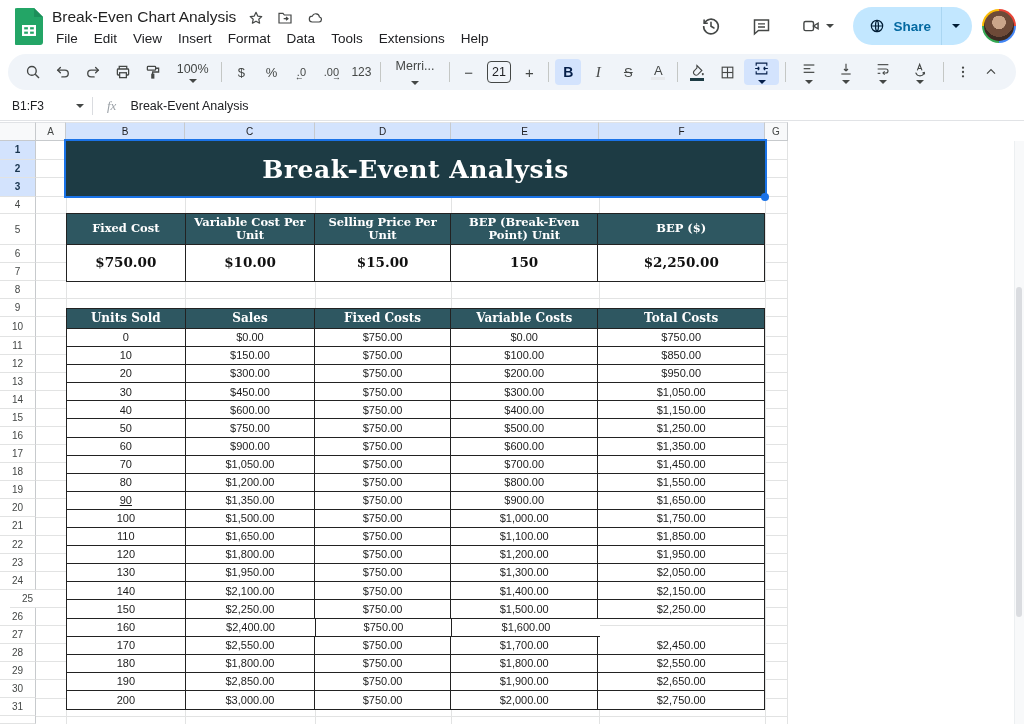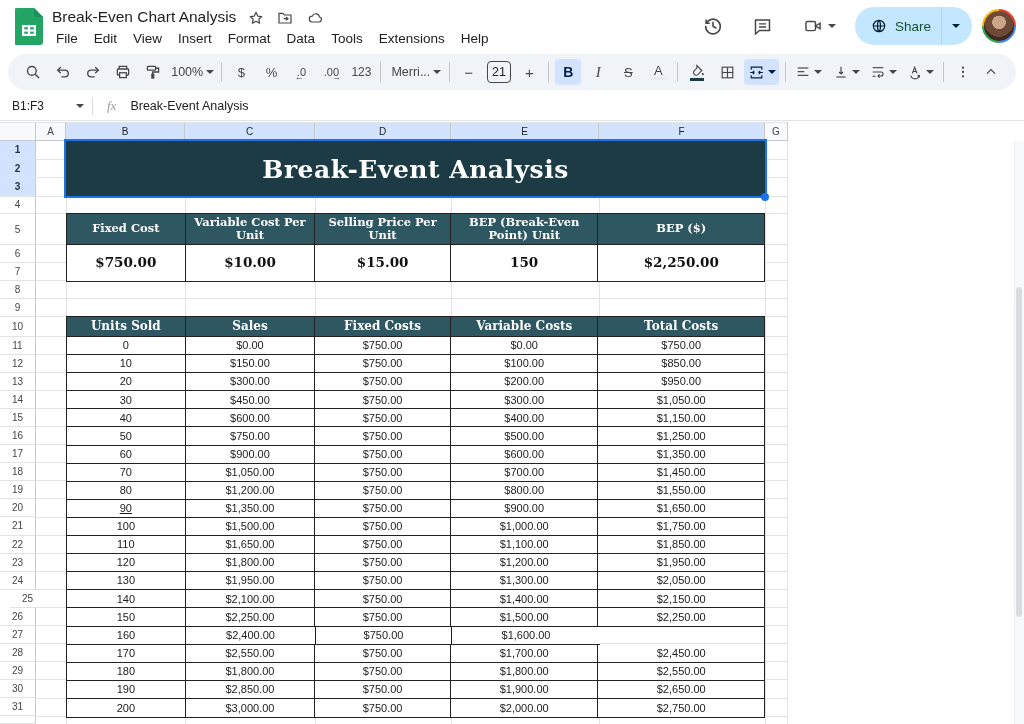--- a/index.html
+++ b/index.html
@@ -11,34 +11,34 @@
   #topbar { position:absolute; left:0; top:0; width:1024px; height:52px; background:#fff; }
   #logo { position:absolute; left:15px; top:8px; width:28px; height:37px; }
   #doc-title { position:absolute; left:52px; top:8px; font-size:15.5px; color:#1f1f1f; white-space:nowrap; }
   .title-icons { position:absolute; top:10px; display:flex; gap:12px; color:#444746; }
   #menubar { position:absolute; left:48px; top:28px; display:flex;text-align:center; }
   .menu-item { padding:3px 8px; font-size:13.5px; color:#202124; border-radius:9px; cursor:default; }
   #top-right { position:absolute; right:8px; top:6px; height:40px; display:flex; align-items:center; gap:10px; }
   .top-icon-btn { width:40px; height:40px; display:flex; align-items:center; justify-content:center; border-radius:50%; }
   #share-pill { display:flex; align-items:center; height:38px; background:#c2e7ff; border-radius:19px; overflow:hidden; }
   #share-main { display:flex; align-items:center; gap:8px; padding:0 10px 0 16px; height:100%; }
-  #share-label { font-size:13.5px; font-weight:400; color:#14532d; }
+  #share-label { font-size:13.5px; font-weight:700; color:#0369a1; }
   #share-divider { width:1px; height:38px; background:#aad6f2; }
   #share-caret-btn { padding:0 12px 0 10px; height:100%; display:flex; align-items:center; }
   #avatar { width:34px; height:34px; border-radius:50%; padding:2px;
     background:conic-gradient(#ea4335 0 25%, #4285f4 25% 50%, #34a853 50% 75%, #fbbc04 75% 100%); }
   #avatar .inner { width:100%; height:100%; border-radius:50%;
     background:radial-gradient(circle at 50% 38%, #caa58a 0 28%, #6d4a38 29% 60%, #3c2a22 61% 100%); }
   .caret { width:0; height:0; border-left:4px solid transparent; border-right:4px solid transparent; border-top:4.5px solid #444746; }
 
   
   #toolbar { position:absolute; left:8px; top:54px; width:1008px; height:36px; background:#f0f4f9;
     border-radius:18px; display:flex; align-items:center; padding:0 10px; }
   .tb-btn { min-width:26px; height:26px; display:flex; align-items:center; justify-content:center;
-    gap:3px; border-radius:4px; color:#444746; font-size:13px; margin:0 2px; position:relative; }
+    gap:3px; border-radius:4px; color:#444746; font-size:13px; margin:0 2px; position:relative;flex-direction:column; }
   .tb-btn.active { background:#d3e3fd; color:#041e49; }
   .tb-div { width:1px; height:20px; background:#c4c7c5; margin:0 4px; flex:none; }
   .tb-label { font-size:12.5px; color:#444746; }
   #font-name-btn { width:62px; justify-content:space-between; padding:0 4px; }
   #font-size-box { width:28px; height:22px; border:1px solid #444746; border-radius:4px; display:flex;
     align-items:center; justify-content:center; font-size:12.5px; color:#202124; margin:0 3px; }
   .bold-glyph { font-weight:700; font-size:14px; }
   .italic-glyph { font-style:italic; font-family:"Liberation Serif", serif; font-size:15px; }
   .strike-glyph { text-decoration:line-through; font-size:13px; }
   .a-glyph { font-size:13px; font-weight:500; line-height:11px; }
@@ -86,21 +86,21 @@
   .sheet-table { position:absolute; left:66px; width:699px; border:1px solid #222; }
   .t-row { display:flex; }
   .t-cell { border-right:1px solid #222; border-bottom:1px solid #222; display:flex; align-items:center;
     justify-content:center; text-align:center; line-height:1.15; }
   .t-cell:last-child { border-right:none; }
   .t-row:last-child .t-cell { border-bottom:none; }
   .th { background:#2e5761; color:#fff; font-family:"DejaVu Serif", serif; font-weight:700; }
   #summary-table { top:213px; }
   #summary-table .th { font-size:11.5px; height:31px; padding:0 4px; }
   #summary-table .tv { font-family:"DejaVu Serif", serif; font-weight:700; font-size:13.5px; color:#111; height:36px; background:#fff; }
-  #detail-table { top:316px; }
+  #detail-table { top:308px; }
   #detail-table .th { font-size:12px; height:20px; }
   #detail-table .td { font-size:11px; color:#1b1b1b; height:18.1px; background:#fff; }
 
   
   #vscroll-track { position:absolute; right:0; top:141px; width:10px; height:583px; background:#f8f9fa; border-left:1px solid #eceff1; }
   #vscroll-thumb { position:absolute; right:2px; top:146px; width:6px; height:330px; background:#dadce0; border-radius:3px; }
 
   svg.ic { display:block; }
 </style>
 </head>

